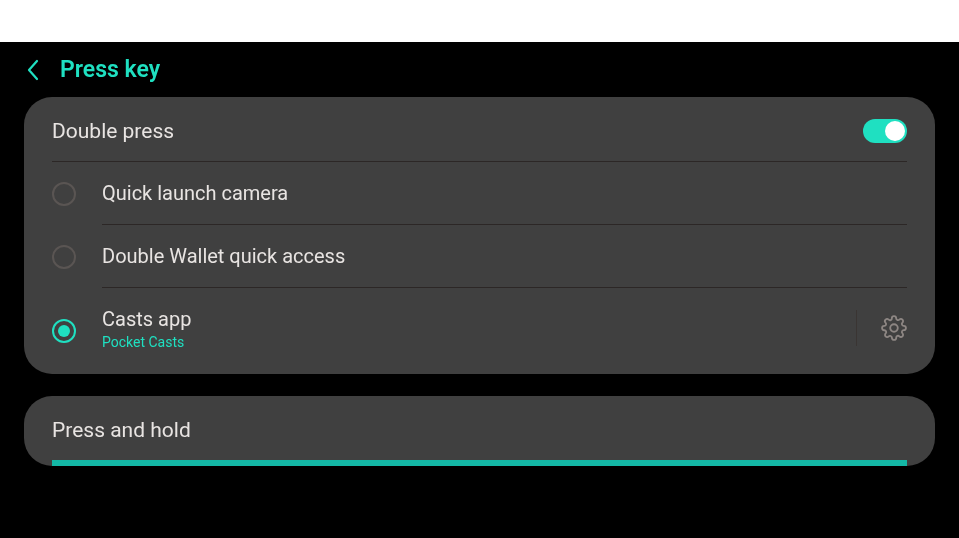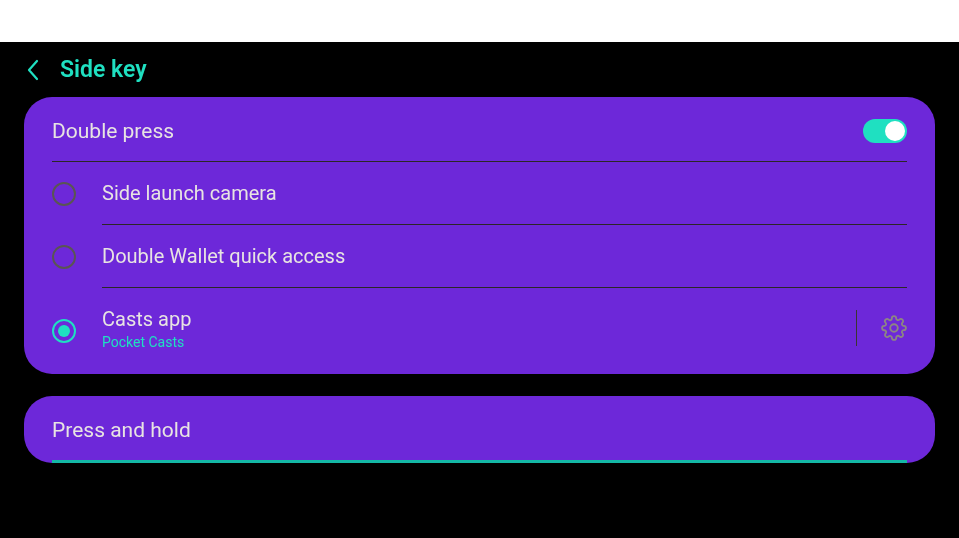--- a/index.html
+++ b/index.html
@@ -24,33 +24,33 @@
     padding: 14px 26px 14px 26px;
     gap: 20px;
   }
   .back-icon svg { display: block; }
   .page-title {
     font-size: 23px;
     font-weight: 600;
     color: #1fe0c1;
   }
   .card {
-    background: #6d28d9;
+    background: #404040;
     border-radius: 28px;
     margin: 0 0 22px 0;
     padding: 0 28px;
   }
   .section-header {
     display: flex;
     align-items: center;
     justify-content: space-between;
     padding: 22px 0 18px 0;
     border-bottom: 1px solid #2c2726;
   }
-  .section-header.noborder { border-bottom: 3px solid #14b8a6; }
+  .section-header.noborder { border-bottom: 6px solid #14b8a6; }
   .section-title {
     font-size: 21px;
     font-weight: 400;
     color: #e8e4e2;
   }
   .toggle {
     width: 44px;
     height: 24px;
     background: #1fe0c1;
     border-radius: 12px;
@@ -136,38 +136,38 @@
 <body>
 
 <div class="top-gap"></div>
 
 <div class="header">
   <span class="back-icon">
     <svg width="14" height="22" viewBox="0 0 14 22" fill="none">
       <path d="M11 2 L3 11 L11 20" stroke="#1fe0c1" stroke-width="2.2" stroke-linecap="round" stroke-linejoin="round"></path>
     </svg>
   </span>
-  <span class="page-title">Side key</span>
+  <span class="page-title">Press key</span>
 </div>
 
 <div class="content">
 
   <div class="card">
     <div class="section-header">
       <span class="section-title">Double press</span>
       <div class="toggle">
         <div class="toggle-thumb"></div>
       </div>
     </div>
 
     <div class="option-row">
       <div class="radio"></div>
       <div class="option-body">
         <div class="option-text">
-          <span class="option-label">Side launch camera</span>
+          <span class="option-label">Quick launch camera</span>
         </div>
       </div>
     </div>
 
     <div class="option-row">
       <div class="radio"></div>
       <div class="option-body">
         <div class="option-text">
           <span class="option-label">Double Wallet quick access</span>
         </div>

